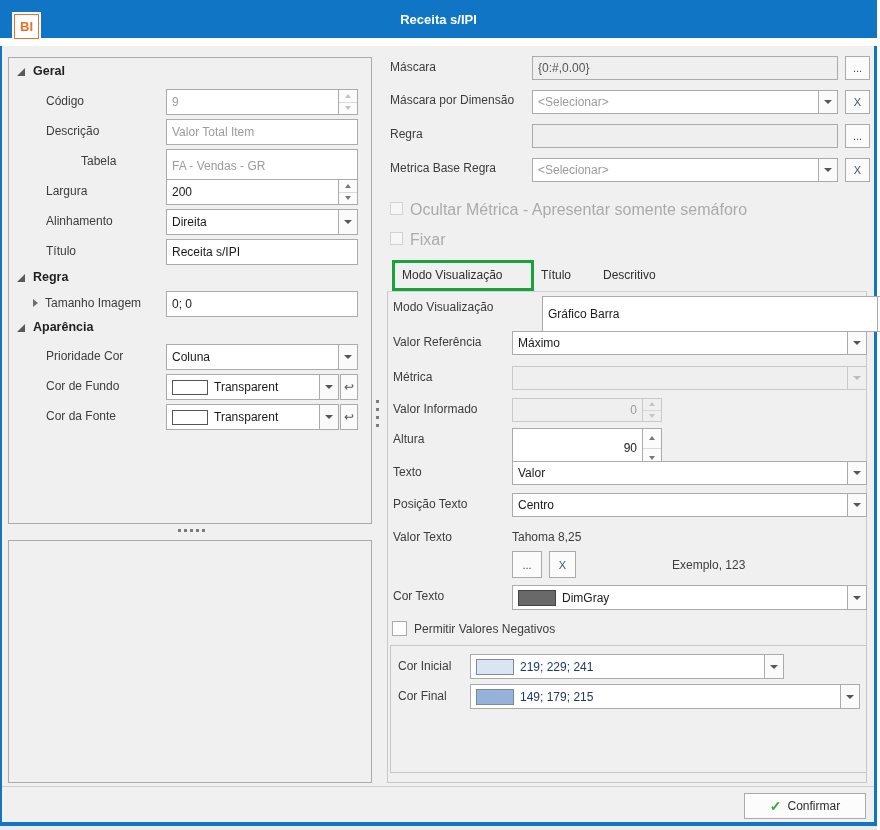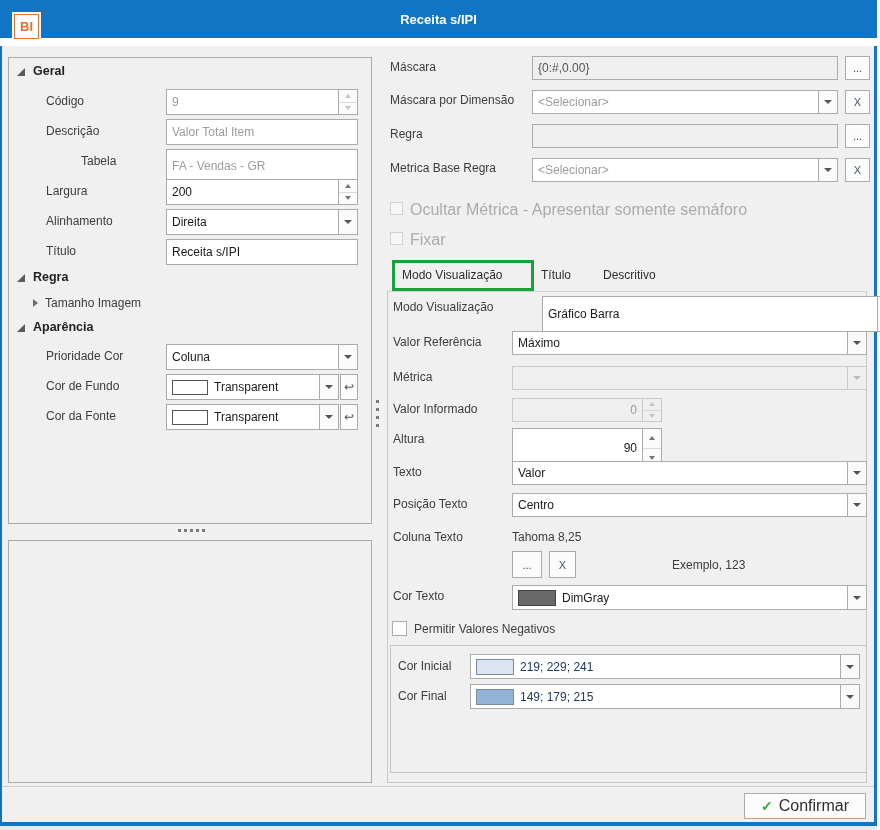--- a/index.html
+++ b/index.html
@@ -115,20 +115,23 @@
     <span class="lbl abs" style="left:37px;top:186px;">Título</span>
     <div class="inp" style="left:157px;top:181px;width:192px;height:26px;">
       <span>Receita s/IPI</span>
     </div>
 
     <div class="tri-exp" style="left:8px;top:216px;"></div>
     <span class="hdr abs" style="left:24px;top:212px;">Regra</span>
 
     <div class="tri-col" style="left:24px;top:241px;"></div>
     <span class="lbl abs" style="left:36px;top:238px;">Tamanho Imagem</span>
+    <div class="inp" style="left:157px;top:233px;width:192px;height:26px;">
+      <span>0; 0</span>
+    </div>
 
     <div class="tri-exp" style="left:8px;top:266px;"></div>
     <span class="hdr abs" style="left:24px;top:262px;">Aparência</span>
 
     <span class="lbl abs" style="left:37px;top:291px;">Prioridade Cor</span>
     <div class="inp" style="left:157px;top:286px;width:192px;height:26px;">
       <span>Coluna</span>
       <div class="dd-btn">
           <i class="arr-d"></i>
         </div>
@@ -283,21 +286,21 @@
   </div>
 
   <span class="lbl abs" style="left:393px;top:497px;">Posição Texto</span>
   <div class="inp" style="left:512px;top:493px;width:355px;height:24px;">
     <span>Centro</span>
     <div class="dd-btn">
         <i class="arr-d"></i>
       </div>
   </div>
 
-  <span class="lbl abs" style="left:393px;top:530px;">Coluna Texto</span>
+  <span class="lbl abs" style="left:393px;top:530px;">Valor Texto</span>
   <span class="lbl abs" style="left:512px;top:530px;">Tahoma 8,25</span>
   <div class="btnsq" style="left:512px;top:551px;width:30px;height:27px;color:#444;">
       <span>...</span>
     </div>
   <div class="btnsq" style="left:549px;top:551px;width:27px;height:27px;">
       <span>X</span>
     </div>
   <span class="lbl abs" style="left:672px;top:558px;">Exemplo, 123</span>
 
   <span class="lbl abs" style="left:393px;top:589px;">Cor Texto</span>
@@ -308,38 +311,38 @@
         <i class="arr-d"></i>
       </div>
   </div>
 
   <div class="cb" style="left:392px;top:621px;width:15px;height:15px;"></div>
   <span class="lbl abs" style="left:414px;top:622px;">Permitir Valores Negativos</span>
 
   <div class="abs" style="left:390px;top:645px;width:477px;height:128px;border:1px solid #c6c6c6;"></div>
 
   <span class="lbl abs" style="left:398px;top:659px;">Cor Inicial</span>
-  <div class="inp" style="left:470px;top:654px;width:390px;height:25px;">
+  <div class="inp" style="left:470px;top:654px;width:314px;height:25px;">
     <span class="sw" style="width: 36px; height: 14px; border-color: rgb(122, 138, 160); background: rgb(219, 229, 241);"></span>
     <span style="color:#1f3864;">219; 229; 241</span>
     <div class="dd-btn">
         <i class="arr-d"></i>
       </div>
   </div>
 
   <span class="lbl abs" style="left:398px;top:689px;">Cor Final</span>
   <div class="inp" style="left:470px;top:684px;width:390px;height:25px;">
     <span class="sw" style="width: 36px; height: 14px; border-color: rgb(122, 138, 160); background: rgb(149, 179, 215);"></span>
     <span style="color:#1f3864;">149; 179; 215</span>
     <div class="dd-btn">
         <i class="arr-d"></i>
       </div>
   </div>
 
   <div class="abs" style="left:2px;top:786px;width:872px;height:36px;background:#f0f0f0;border-top:1px solid #d0d0d0;"></div>
   <div class="abs" style="left:744px;top:793px;width:122px;height:26px;background:#fcfcfc;border:1px solid #ababab;display:flex;align-items:center;justify-content:center;gap:6px;">
     <span style="color:#3ba53b;font-size:14px;font-weight:bold;">✓</span>
-    <span style="font-size:16px;color:#2e2e2e;">Confirmar</span>
+    <span style="font-size:12px;color:#2e2e2e;">Confirmar</span>
   </div>
   <div class="abs" style="left: 0px; top: 822px; width: 877px; height: 4px; background: rgb(16, 117, 197);"></div>
   <div class="abs" style="left:0;top:826px;width:877px;height:4px;background:#e9ebed;"></div>
 
 </div>
 
 </body></html>

